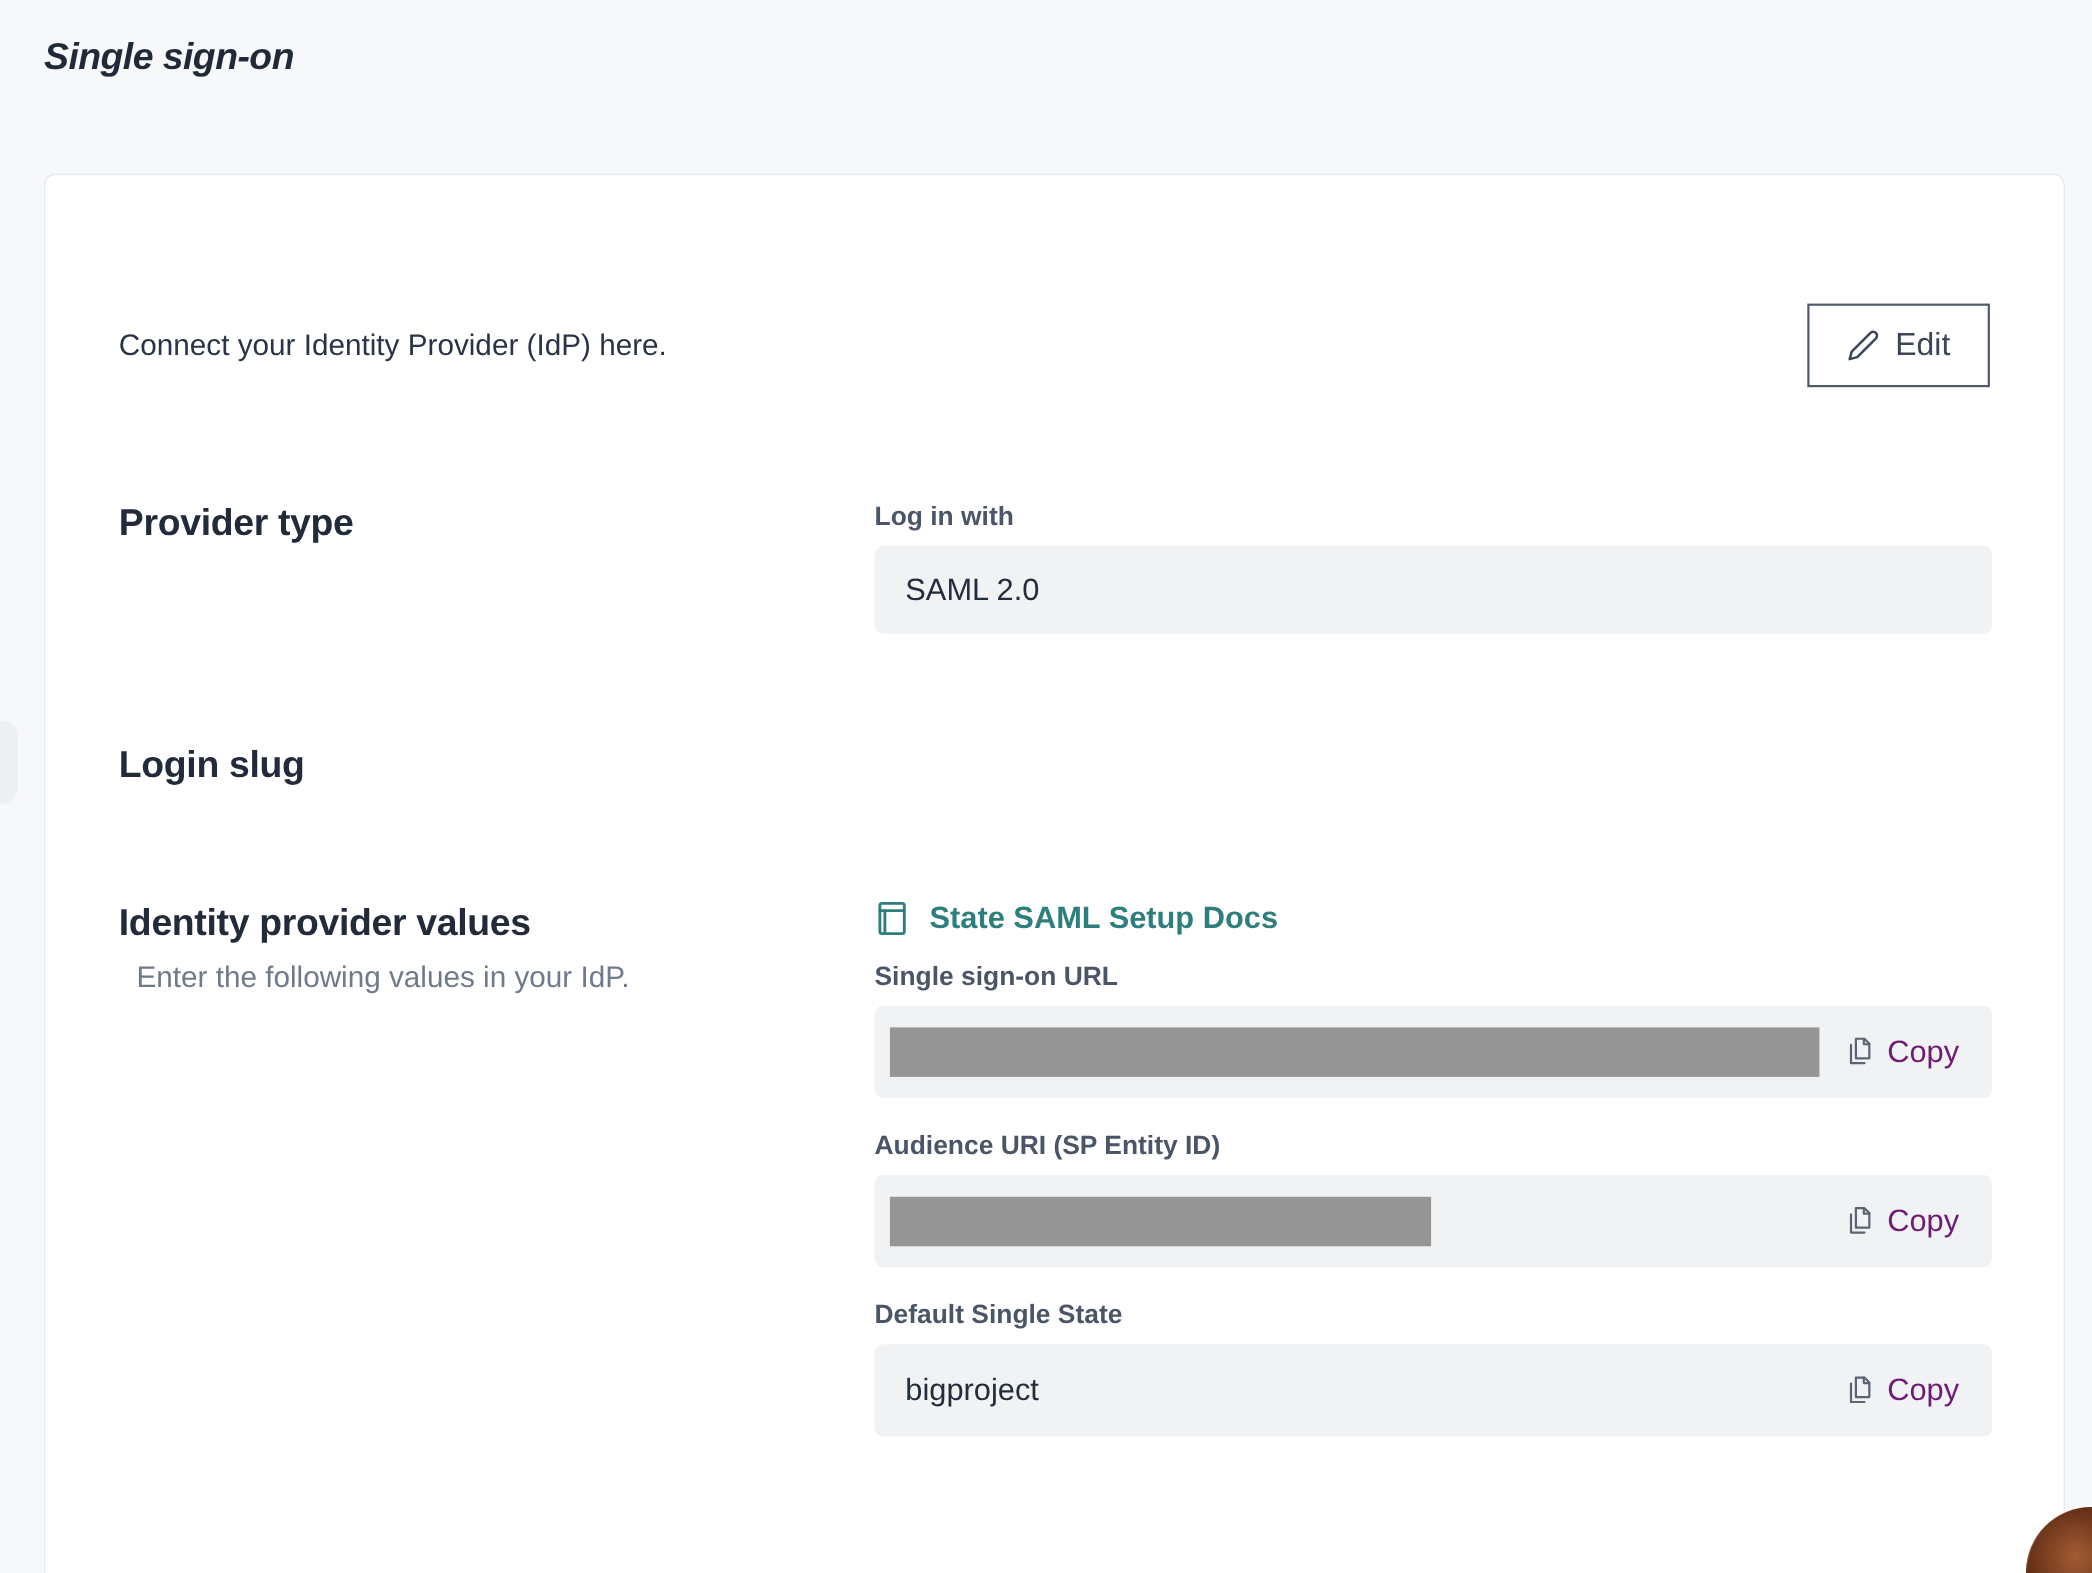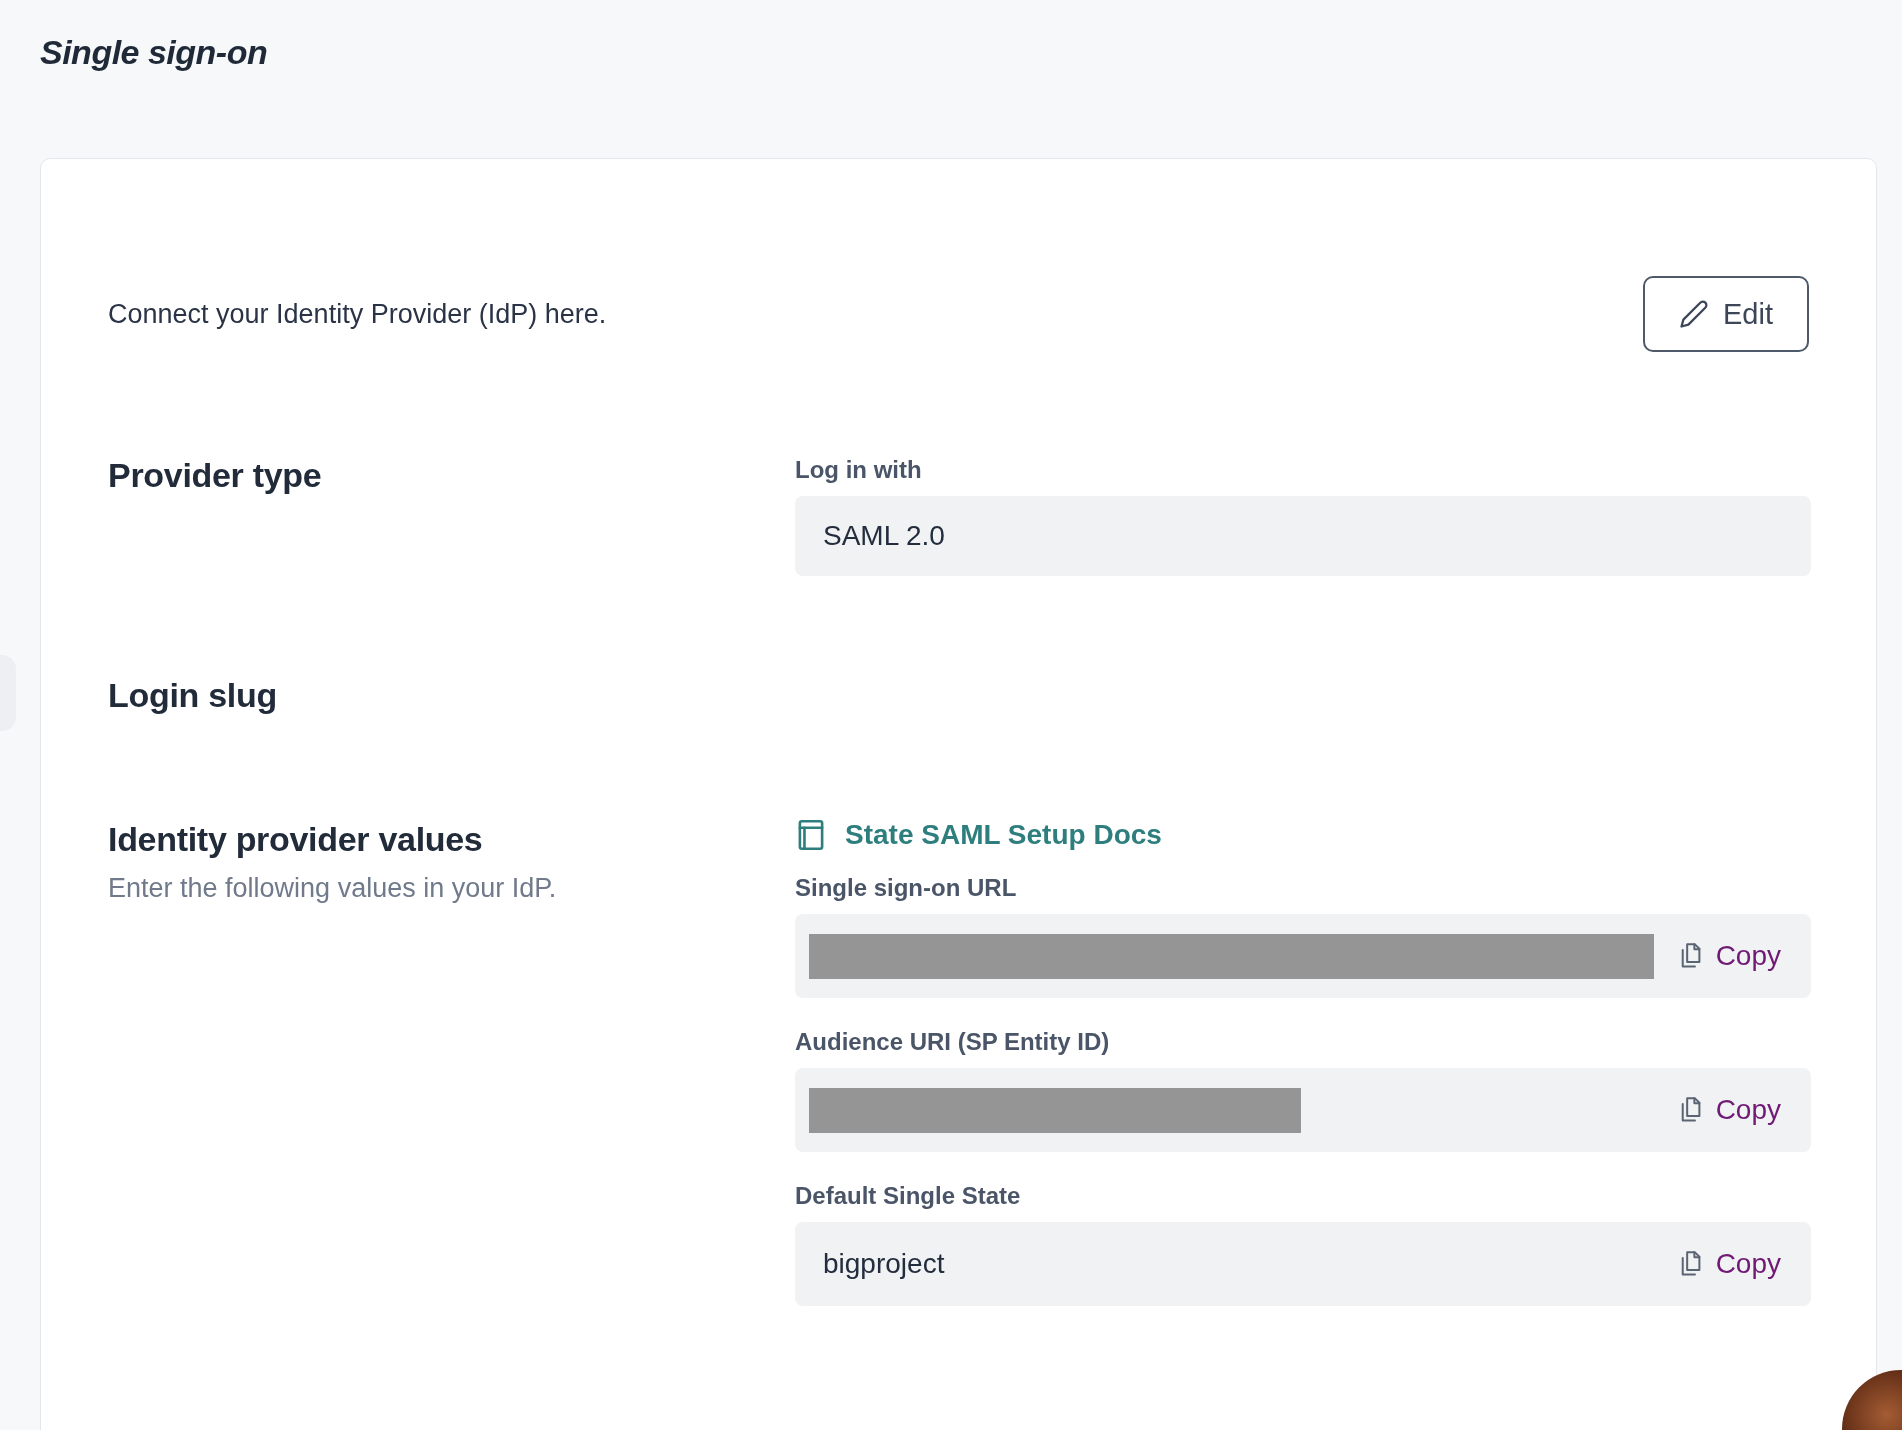--- a/index.html
+++ b/index.html
@@ -38,21 +38,21 @@
     display:flex;
     align-items:center;
     justify-content:space-between;
   }
   .intro-text { font-size:27px; color:#2b3446; }
   .edit-btn {
     display:flex; align-items:center; gap:14px;
     height:76px; padding:0 34px;
     background:#ffffff;
     border:2px solid #4e5969;
-    border-radius:10px;
+    border-radius:0;
     font-family:"Liberation Sans", sans-serif;
     font-size:29px; color:#3c4657;
     cursor:pointer;
   }
   .edit-btn svg { width:30px; height:30px; }
 
   
   .section-row {
     display:grid;
     grid-template-columns:687px 1016px;
@@ -60,20 +60,21 @@
   .section-heading {
     font-size:34px;
     font-weight:700;
     color:#222b3a;
     letter-spacing:-0.3px;
   }
   .section-sub {
     margin-top:14px;
     font-size:27px;
     color:#707a8a;
+    margin-left:16px;
   }
   .field-label {
     font-size:24px;
     font-weight:700;
     color:#4a5568;
     margin-bottom:12px;
   }
   .field {
     background:#f1f2f4;
     border-radius:8px;

